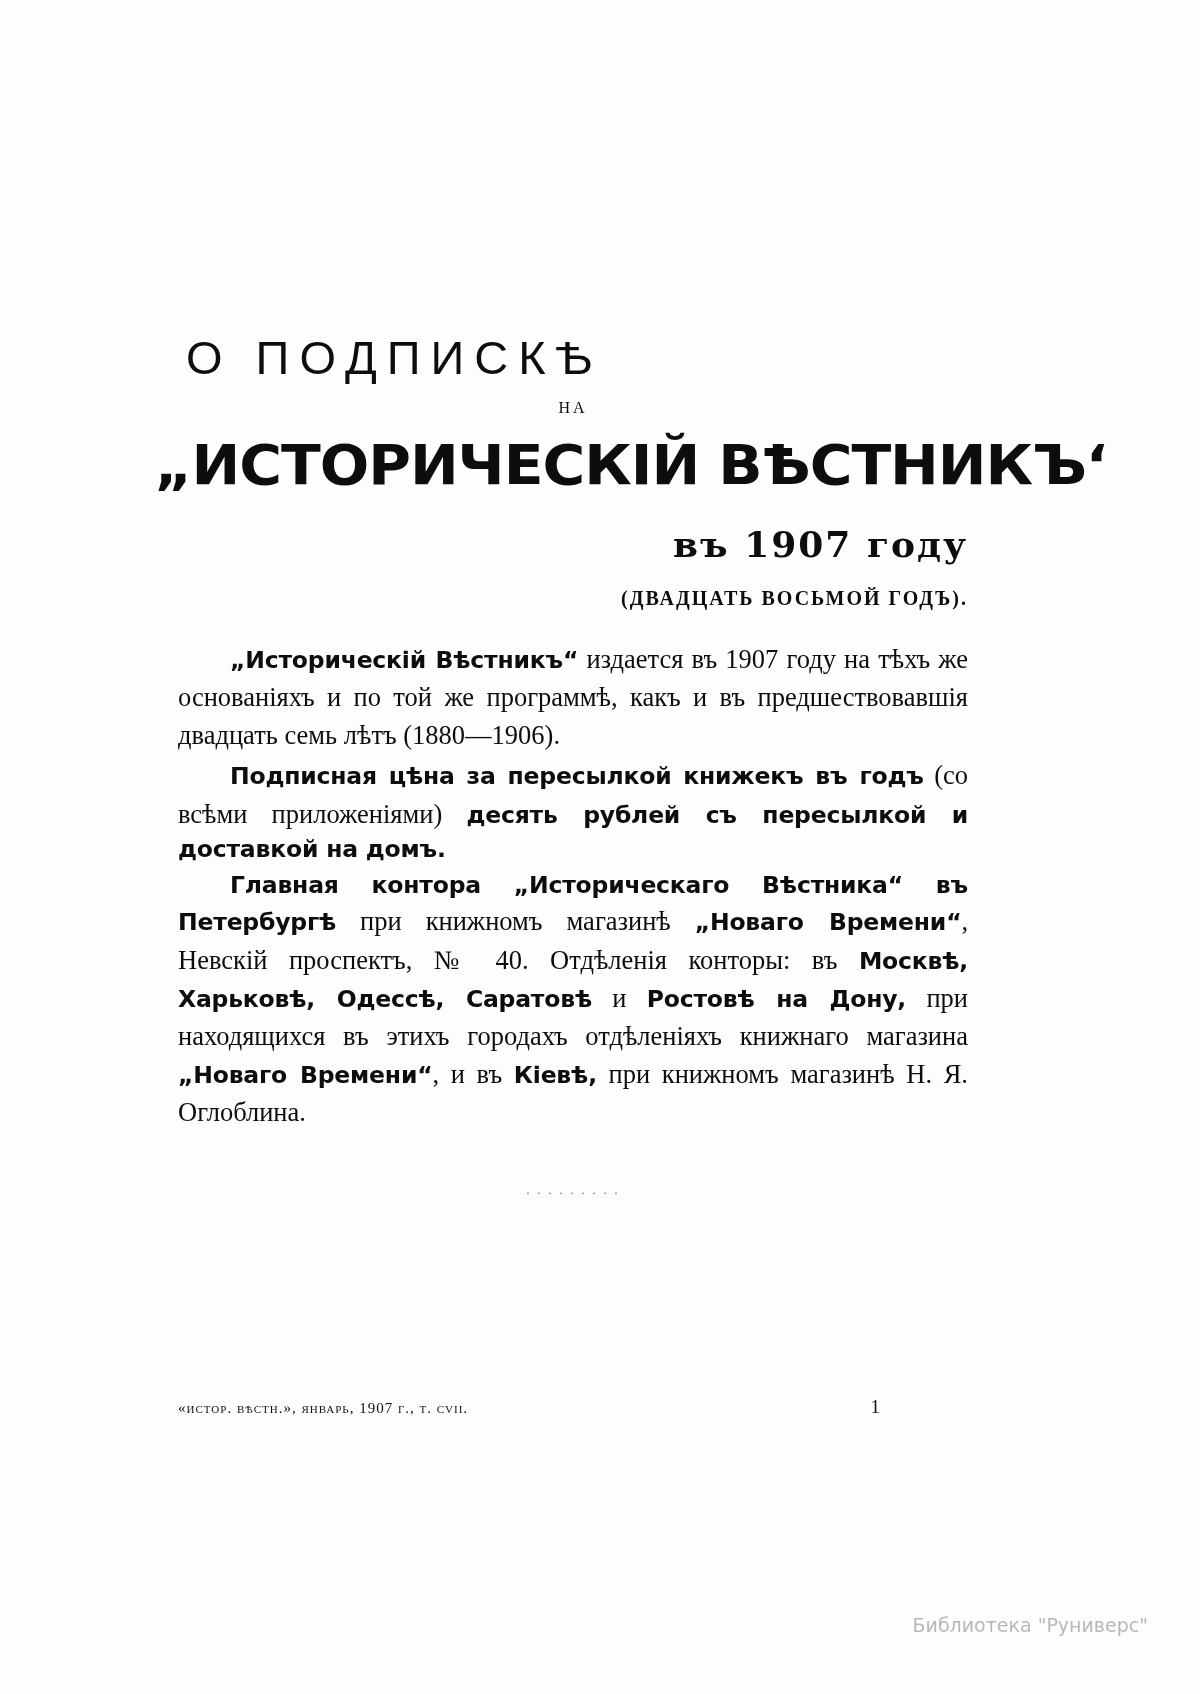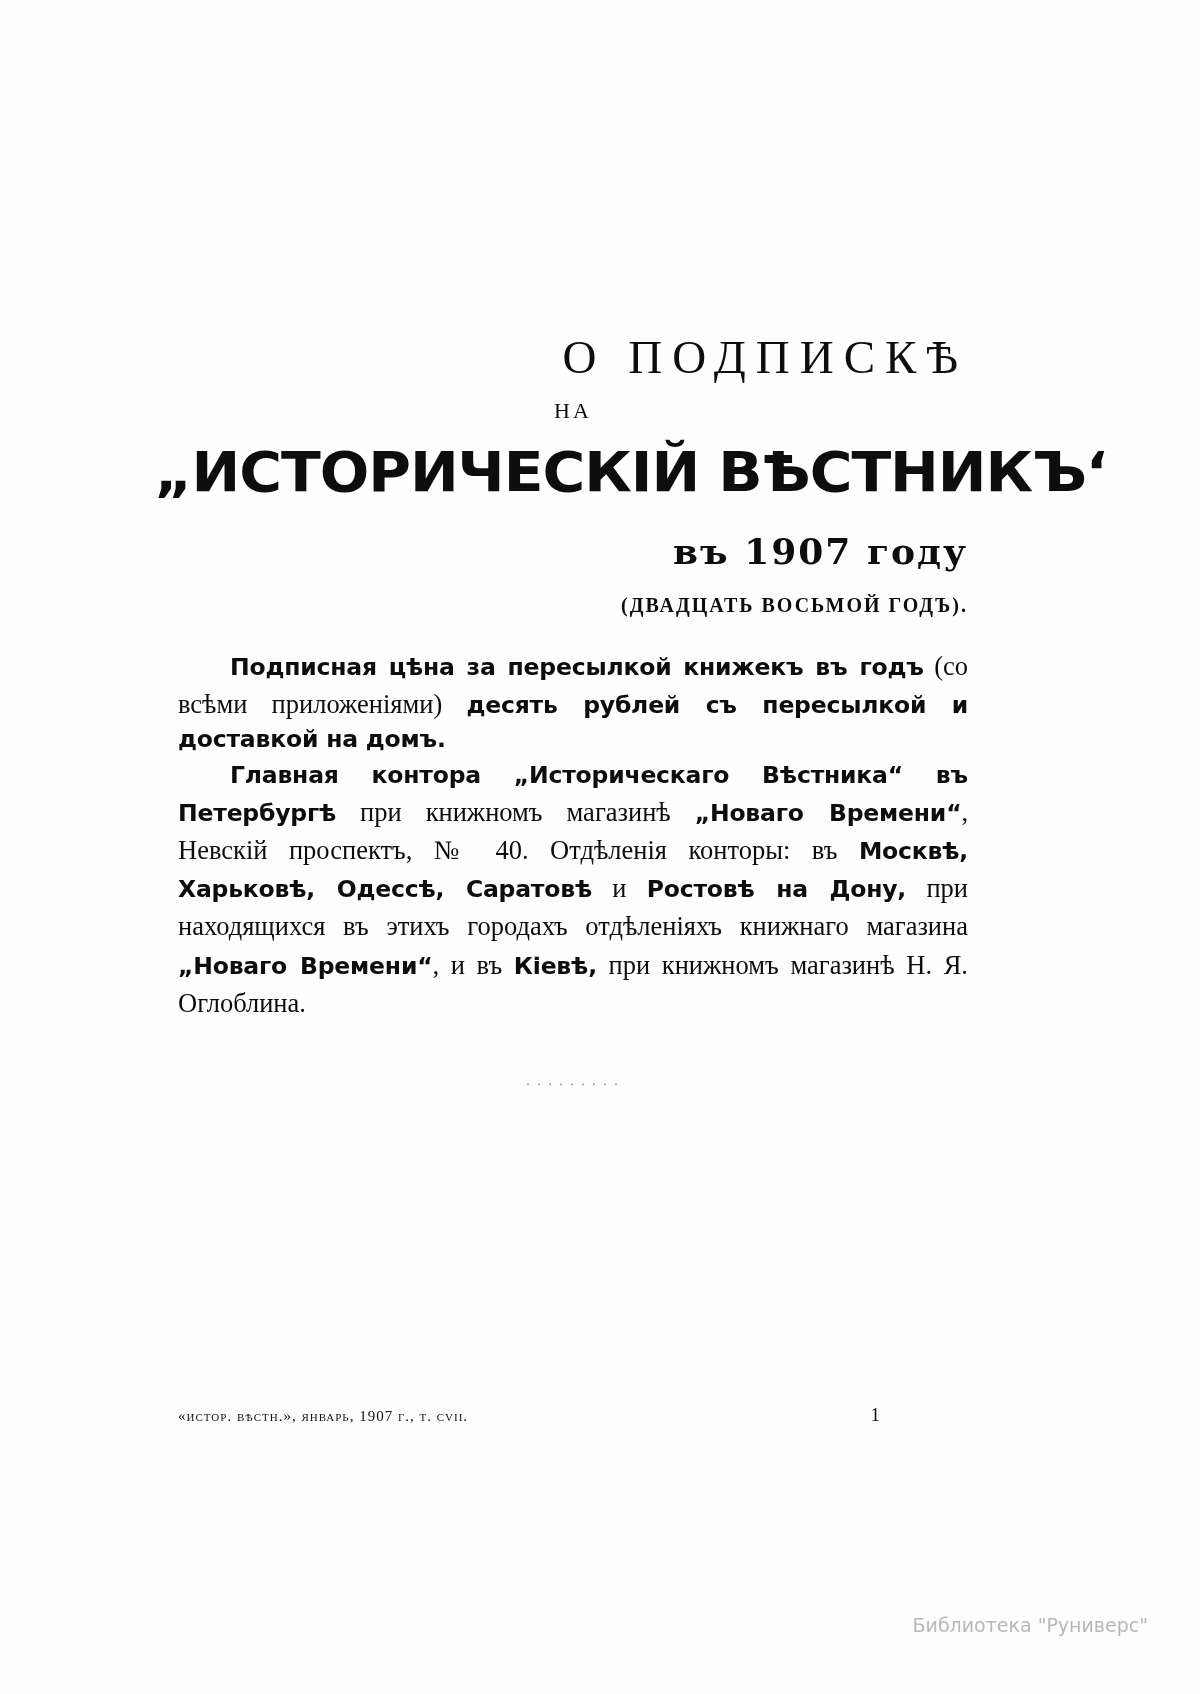--- a/index.html
+++ b/index.html
@@ -16,31 +16,31 @@
     font-family: "Liberation Serif", serif;
     color: #0d0d0d;
   }
   .content {
     position: absolute;
     left: 178px;
     top: 330px;
     width: 790px;
   }
   .title-main {
-    text-align: right;
-    font-family: Liberation Serif, serif;
+    text-align: left;
+    font-family: Liberation Sans, sans-serif;
     font-size: 47px;
     letter-spacing: 10px;
     font-weight: 400;
     margin: 0 0 14px 0;
     padding-left: 8px;
   }
   .title-na {
     text-align: center;
-    font-size: 22px;
+    font-size: 16px;
     letter-spacing: 3px;
     margin: 0 0 16px 0;
     font-weight: 400;
   }
   .title-journal {
     text-align: center;
     font-family: "DejaVu Sans", sans-serif;
     font-weight: 700;
     font-size: 55px;
     letter-spacing: -1px;
@@ -94,21 +94,21 @@
     margin: 56px auto 0 auto;
     text-align: center;
     color: #555;
     font-size: 12px;
     letter-spacing: 2px;
     line-height: 1;
   }
   .footer {
     position: absolute;
     left: 178px;
-    bottom: 268px;
+    bottom: 276px;
     width: 790px;
     display: flex;
     justify-content: space-between;
     align-items: baseline;
   }
   .footer-left {
     font-size: 15px;
     letter-spacing: 1px;
     font-variant: small-caps;
     text-transform: lowercase;
@@ -138,20 +138,21 @@
     <h1 class="title-main">О ПОДПИСКѢ</h1>
 
     <div class="title-na">НА</div>
 
     <div class="title-journal">„ИСТОРИЧЕСКІЙ ВѢСТНИКЪ‘</div>
 
     <div class="title-year">въ 1907 году</div>
 
     <div class="title-sub">(ДВАДЦАТЬ ВОСЬМОЙ ГОДЪ).</div>
 
+    <p class="para p1"><b class="sans">„Историческій Вѣстникъ“</b><span> издается въ 1907 году на тѣхъ же основаніяхъ и по той же программѣ, какъ и въ предшествовавшія двадцать семь лѣтъ (1880—1906).</span></p>
 
     <p class="para p2"><span>Подписная цѣна за пересылкой книжекъ въ годъ</span><span class="reg"> (со всѣми приложеніями) </span><span>десять рублей съ пересылкой и доставкой на домъ.</span></p>
 
     <p class="para p3"><span>Главная контора „Историческаго Вѣстника“ въ Петербургѣ</span><span class="reg"> при книжномъ магазинѣ </span><span>„Новаго Времени“</span><span class="reg">, Невскій проспектъ, № 40. Отдѣленія конторы: въ </span><span>Москвѣ, Харьковѣ, Одессѣ, Саратовѣ</span><span class="reg"> и </span><span>Ростовѣ на Дону,</span><span class="reg"> при находящихся въ этихъ городахъ отдѣленіяхъ книжнаго магазина </span><span>„Новаго Времени“</span><span class="reg">, и въ </span><span>Кіевѣ,</span><span class="reg"> при книжномъ магазинѣ Н. Я. Оглоблина.</span></p>
 
     <div class="divider">· · · · · · · · ·</div>
 
   </div>
 
   <div class="footer">

